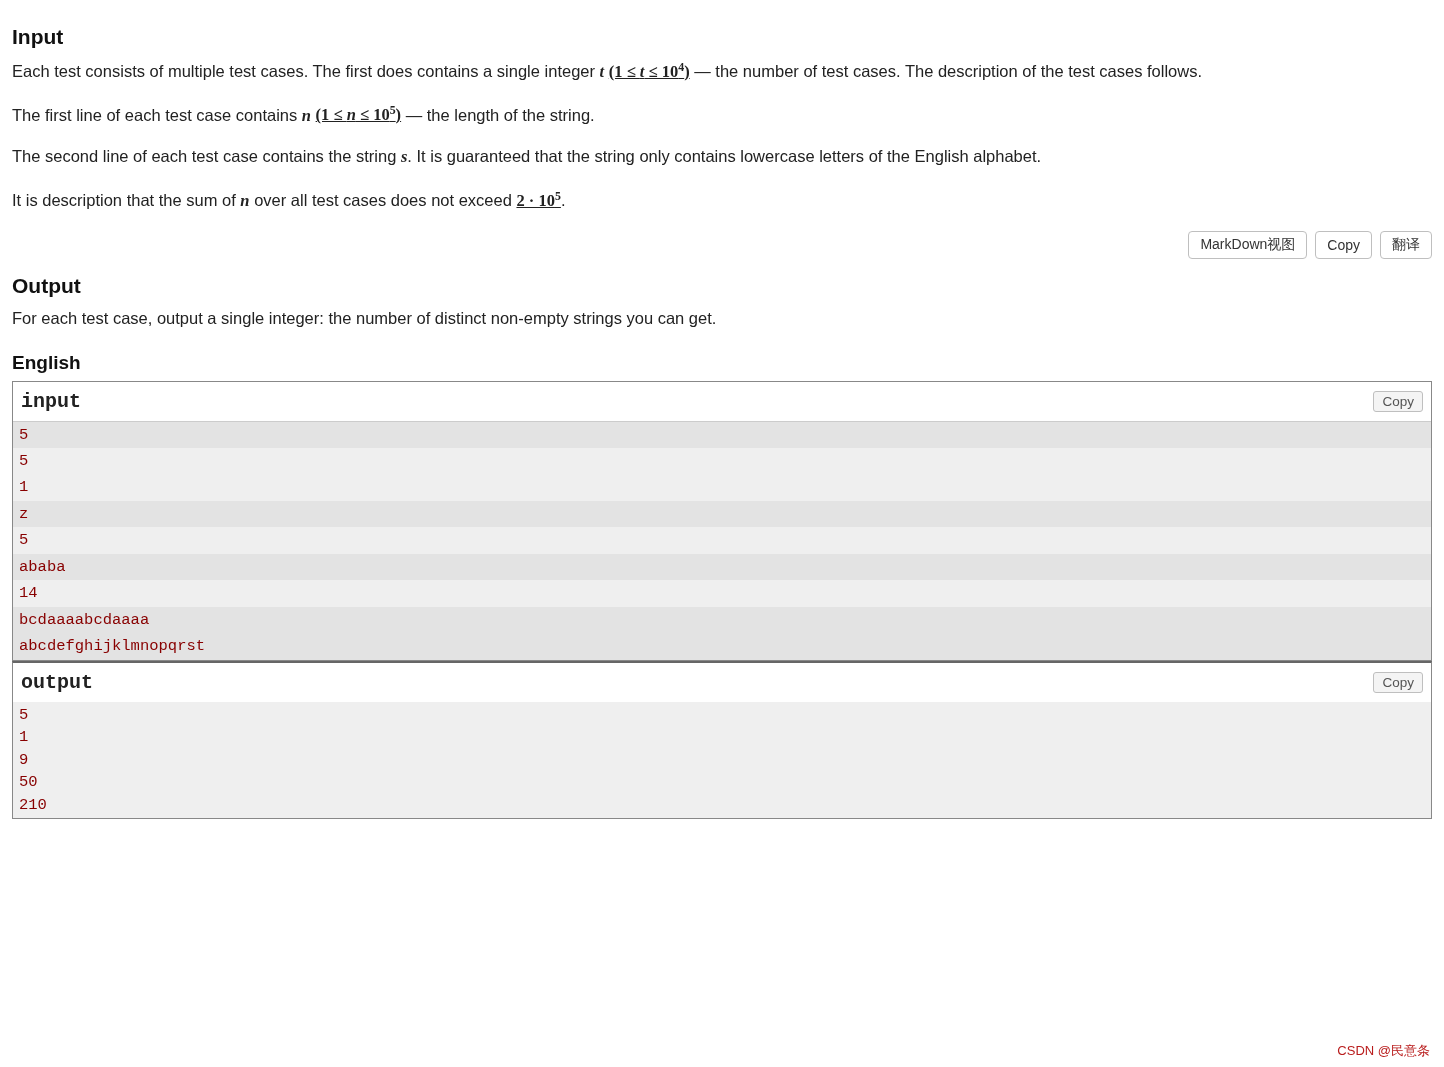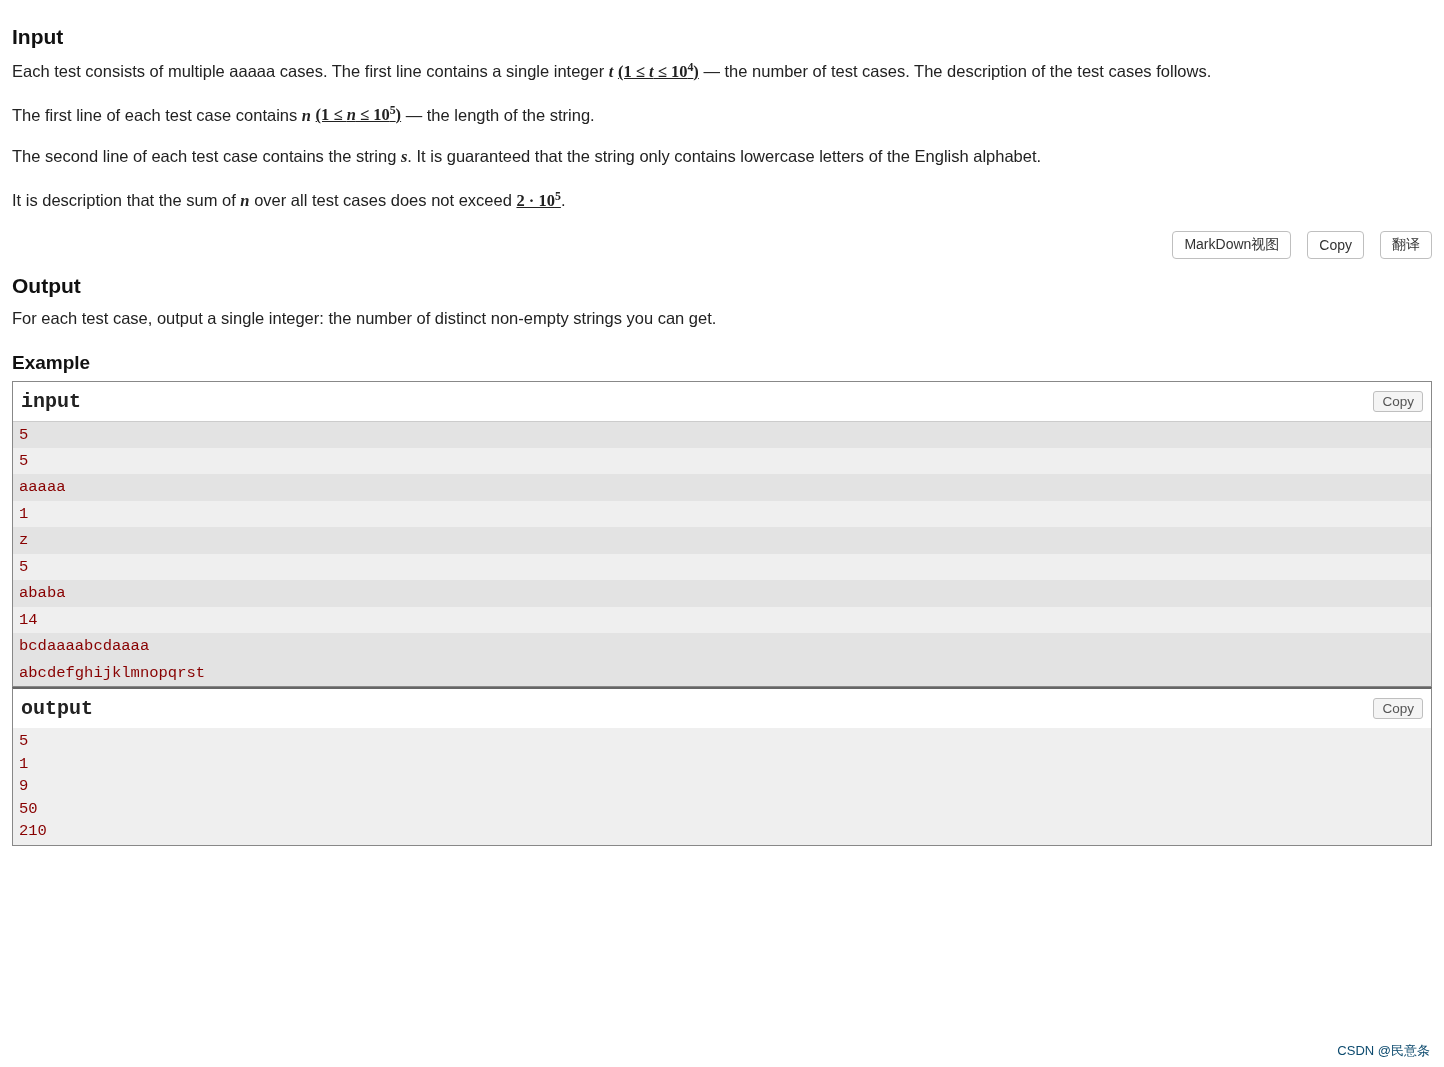--- a/index.html
+++ b/index.html
@@ -27,21 +27,21 @@
     color: #111;
   }
   p { margin: 0 0 18px 0; }
   .math-var { font-family: Georgia, 'Times New Roman', serif; font-style: italic; font-weight: bold; }
   .math { font-family: Georgia, 'Times New Roman', serif; font-weight: bold; text-decoration: underline; }
   sup { font-size: 0.72em; }
 
   .button-row {
     display: flex;
     justify-content: flex-end;
-    gap: 16px;
+    gap: 8px;
     margin: 8px 0 2px 0;
   }
   .btn {
     font-family: Arial, sans-serif;
     font-size: 14px;
     padding: 4px 11px;
     border: 1px solid #bfbfbf;
     border-radius: 4px;
     background: #fff;
     color: #333;
@@ -94,32 +94,32 @@
     padding: 2px 6px;
     white-space: pre;
     background: #efefef;
   }
 
   .watermark {
     position: fixed;
     right: 14px;
     bottom: 6px;
     font-size: 13px;
-    color: #0c4a6e;
+    color: #b91c1c;
     font-family: Arial, sans-serif;
     pointer-events: none;
   }
 </style>
 </head>
 <body>
 
 <h3 class="section-title">Input</h3>
 
 <p>
-  <span>Each test consists of multiple aaaaa cases. The first line contains a single integer </span><span class="math-var">t</span>
+  <span>Each test consists of multiple test cases. The first does contains a single integer </span><span class="math-var">t</span>
   <span class="math"><span>(1 ≤ </span><span class="math-var">t</span><span> ≤ 10</span><sup>4</sup><span>)</span></span><span> — the number of test cases. The description of the test cases follows.</span>
 </p>
 
 <p>
   <span>The first line of each test case contains </span><span class="math-var">n</span>
   <span class="math"><span>(1 ≤ </span><span class="math-var">n</span><span> ≤ 10</span><sup>5</sup><span>)</span></span><span> — the length of the string.</span>
 </p>
 
 <p>
   <span>The second line of each test case contains the string </span><span class="math-var">s</span><span>. It is guaranteed that the string only contains lowercase letters of the English alphabet.</span>
@@ -131,31 +131,30 @@
 
 <div class="button-row">
   <button class="btn">MarkDown视图</button>
   <button class="btn">Copy</button>
   <button class="btn">翻译</button>
 </div>
 
 <h3 class="section-title">Output</h3>
 <p>For each test case, output a single integer: the number of distinct non-empty strings you can get.</p>
 
-<h3 class="example-title">Example</h3>
+<h3 class="example-title">English</h3>
 
 <div class="io-box">
   <div class="io-header">
     <span class="io-title">input</span>
     <button class="io-copy">Copy</button>
   </div>
   <div class="io-lines" id="input-lines">
       <div class="io-line odd">5</div>
       <div class="io-line even">5</div>
-      <div class="io-line odd">aaaaa</div>
       <div class="io-line even">1</div>
       <div class="io-line odd">z</div>
       <div class="io-line even">5</div>
       <div class="io-line odd">ababa</div>
       <div class="io-line even">14</div>
       <div class="io-line odd">bcdaaaabcdaaaa</div>
       <div class="io-line odd">abcdefghijklmnopqrst</div>
     </div>
 </div>
 

